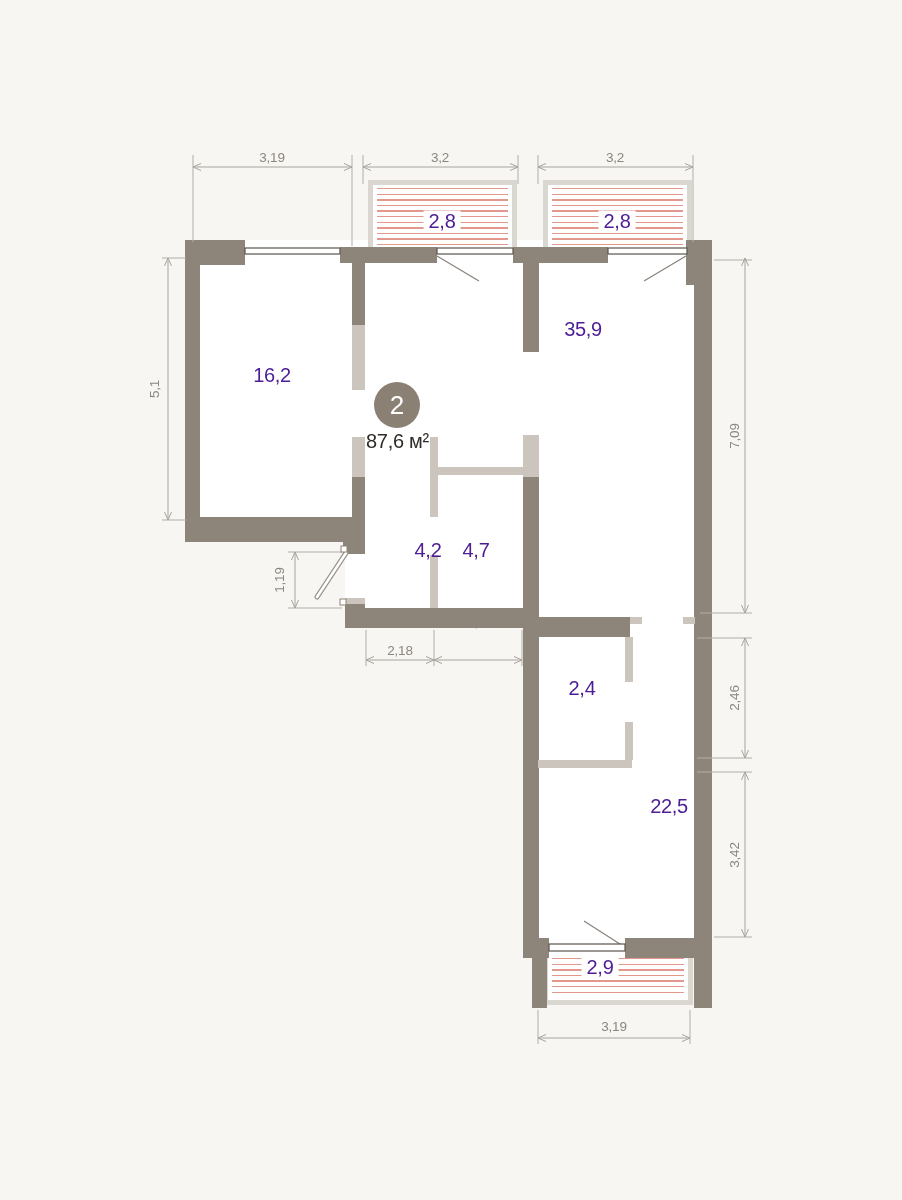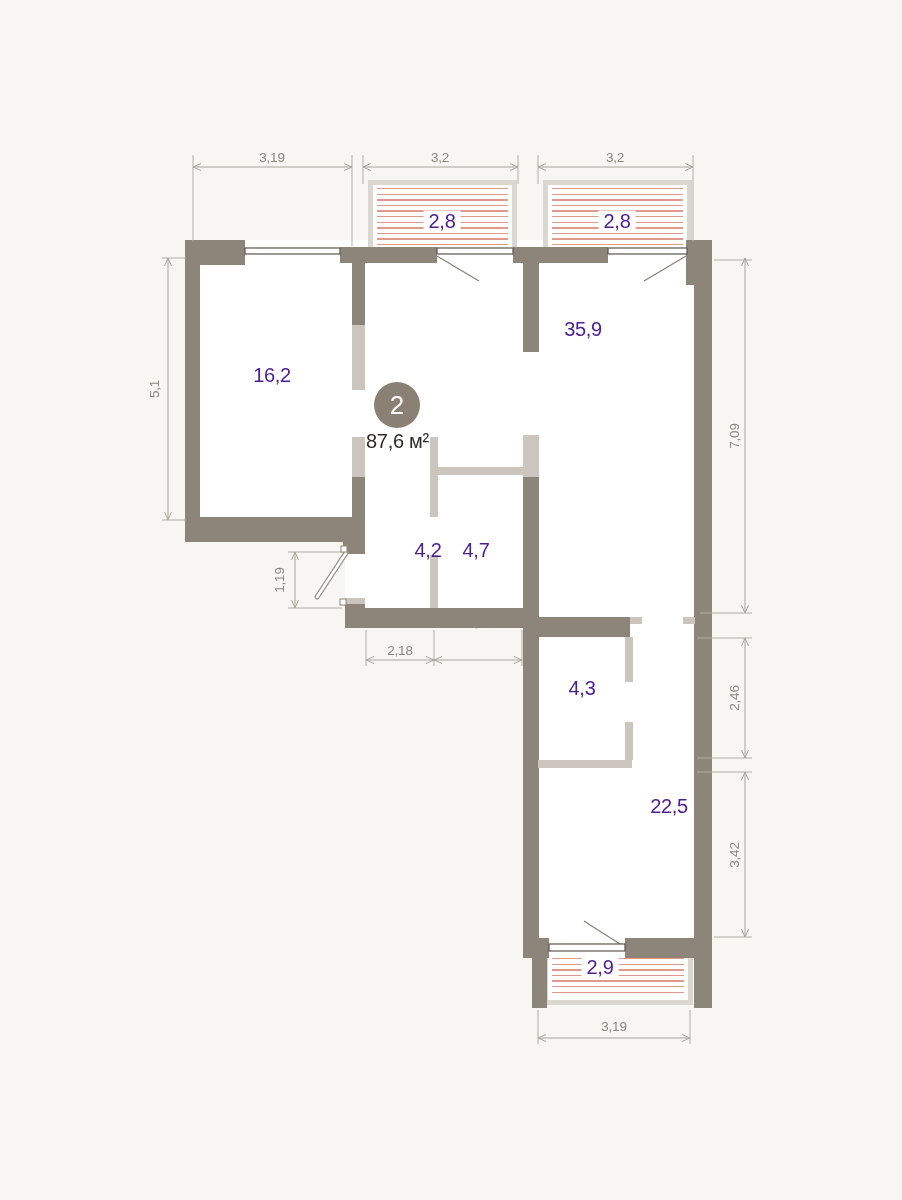--- a/index.html
+++ b/index.html
@@ -137,21 +137,21 @@
       <rect x="437" y="248" width="76" height="6"></rect>
       <rect x="608" y="248" width="79" height="6"></rect>
       <rect x="549" y="944" width="76" height="7"></rect>
     </g>
   </svg>
 
   <div class="lbl" style="left:272px;top:375px;">16,2</div>
   <div class="lbl" style="left:583px;top:329px;text-align:right;">35,9</div>
   <div class="lbl" style="left:404px;top:550px;margin-left:24px;">4,2</div>
   <div class="lbl" style="left:476px;top:550px;text-align:center;">4,7</div>
-  <div class="lbl" style="left:582px;top:688px;">4,3</div>
+  <div class="lbl" style="left:582px;top:688px;">2,4</div>
   <div class="lbl" style="left:669px;top:806px;">22,5</div>
 
   <div class="lbl onhatch" style="left:442px;top:221px;">2,8</div>
   <div class="lbl onhatch" style="left:617px;top:221px;">2,8</div>
   <div class="lbl onhatch" style="left:600px;top:967px;">2,9</div>
 
   <div class="dim" style="left:272px;top:157px;">3,19</div>
   <div class="dim" style="left:440px;top:157px;">3,2</div>
   <div class="dim" style="left:615px;top:157px;">3,2</div>
   <div class="dim rot" style="left:154px;top:389px;">5,1</div>

